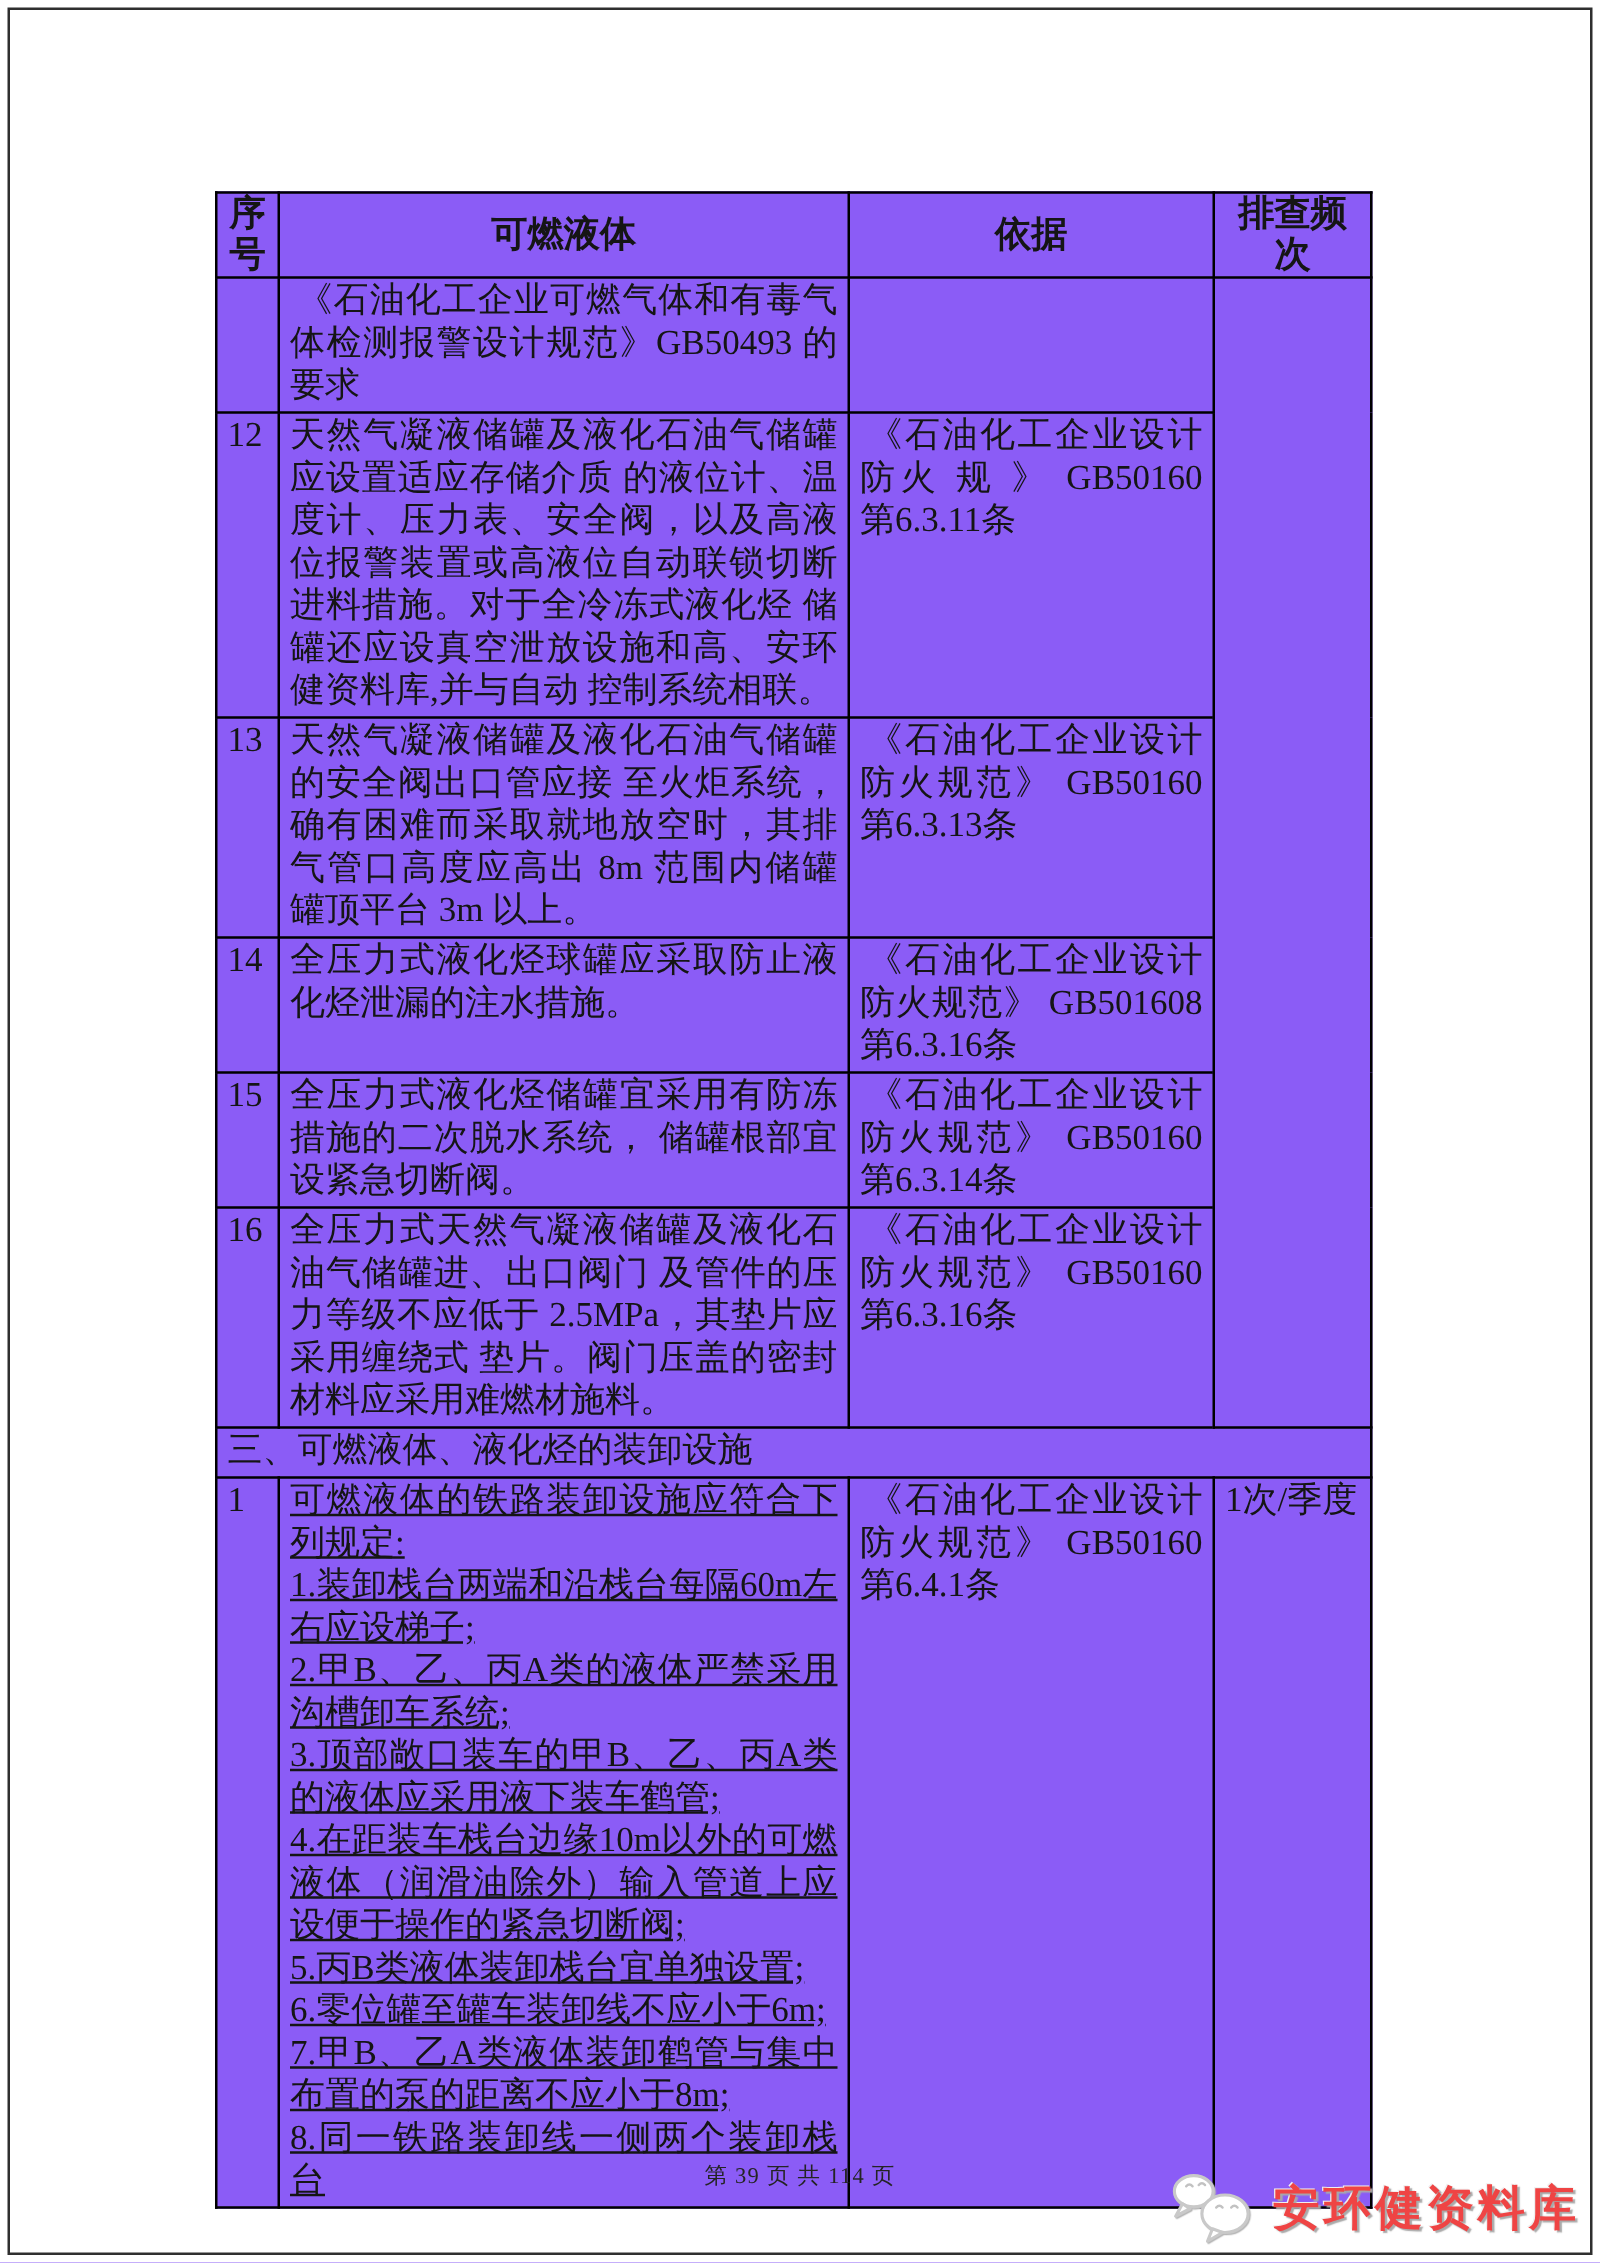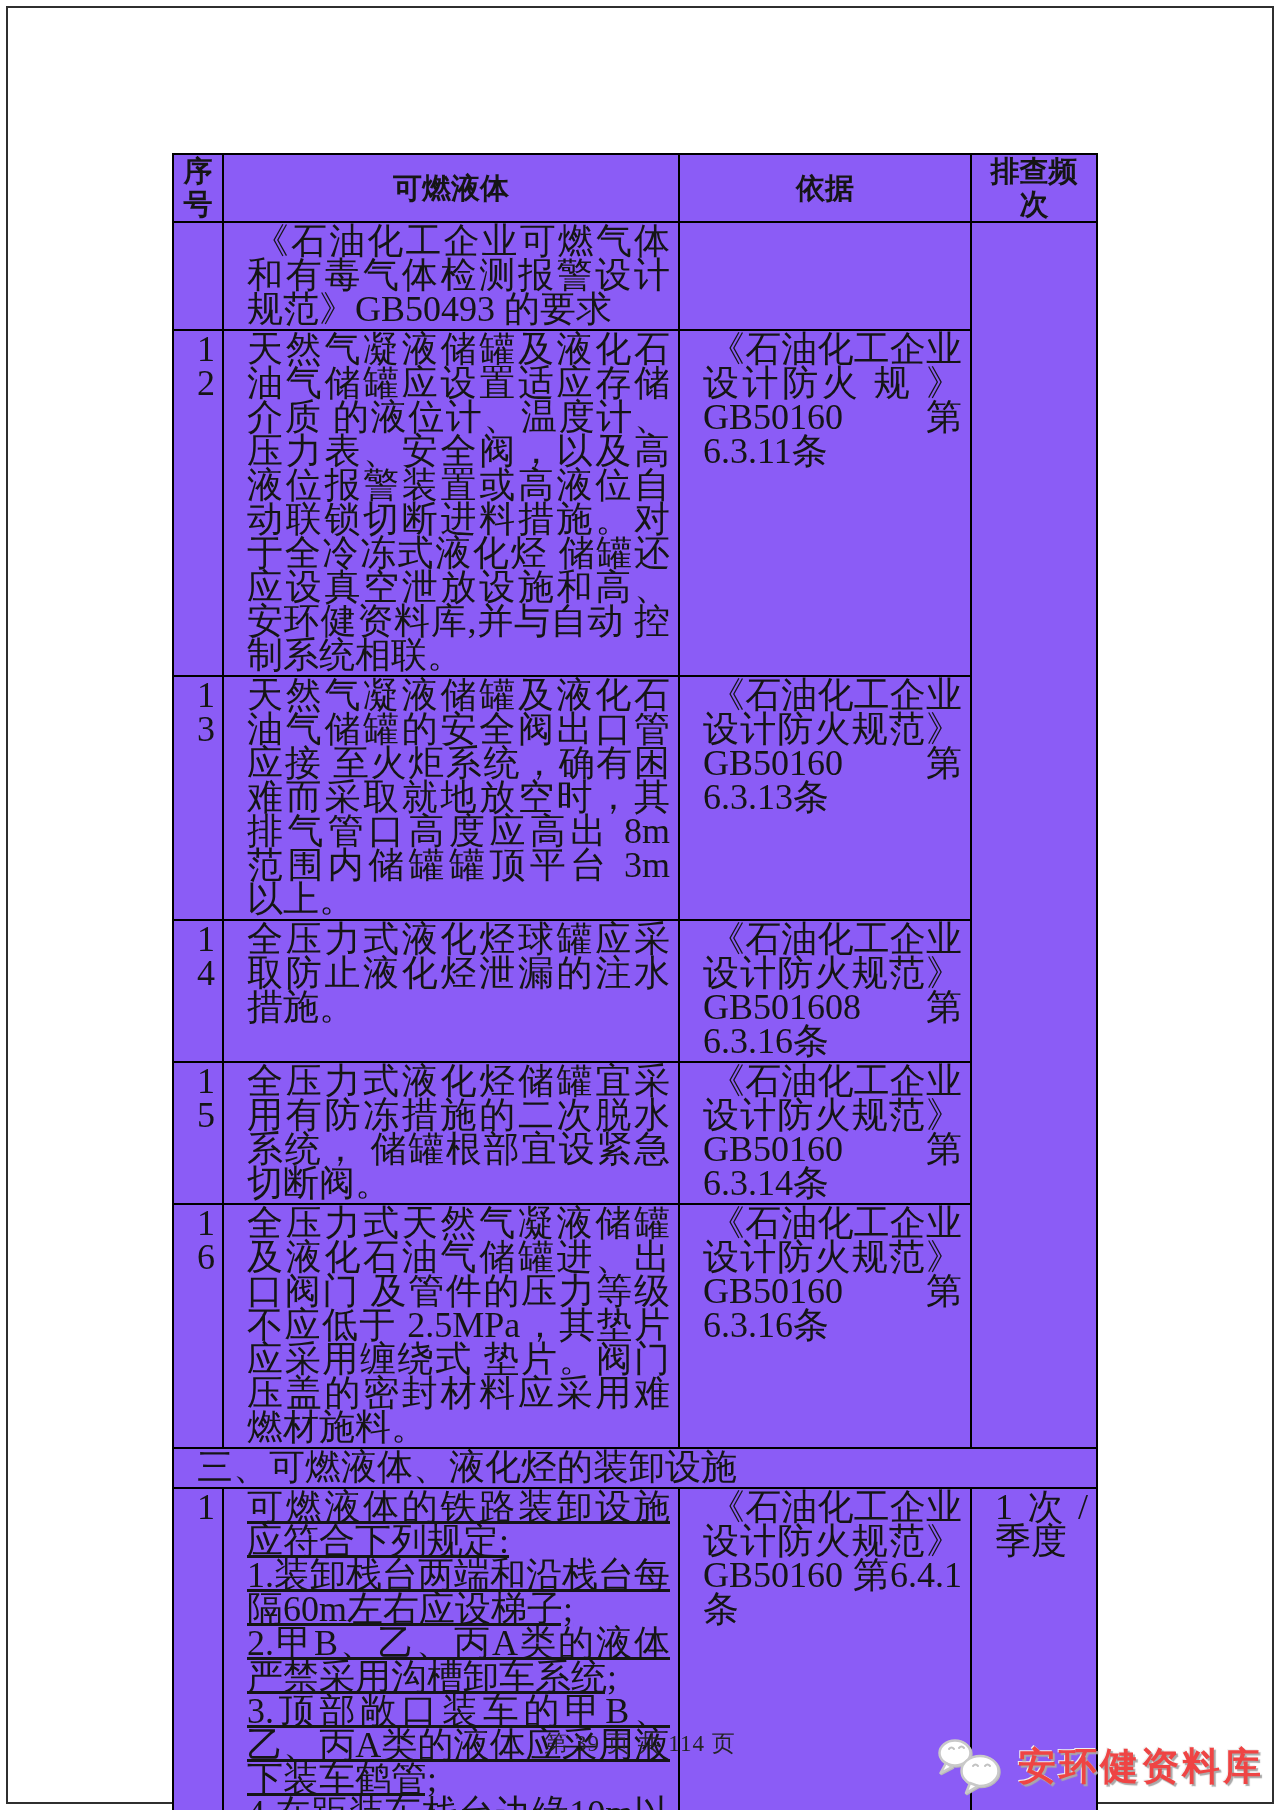--- a/index.html
+++ b/index.html
@@ -15,22 +15,22 @@
     border:2px solid #2f2f2f;
     pointer-events:none;
   }
   table.checklist{
     position:absolute;left:172px;top:153px;width:924px;
     border-collapse:collapse;table-layout:fixed;
     background:#8b5cf6;
   }
   table.checklist td, table.checklist th{
     border:2px solid #000;
-    font-size:36px;line-height:34px;
-    padding:1px 8px 3px 23px;
+    font-size:28px;line-height:34px;
+    padding:1px 8px 3px 8px;
     vertical-align:top;
     text-align:justify;
     word-break:break-word;
     font-weight:400;
   }
   table.checklist th{
     text-align:center;vertical-align:middle;
     font-weight:700;font-size:29px;line-height:33px;
     padding:0 6px;height:64px;
   }
@@ -43,21 +43,21 @@
   td.basis{text-indent:6px;}
   td.cont-text{text-indent:6px;}
   td.section-cell{
     font-weight:700;font-size:29px;line-height:33px;
     text-align:left;padding:1px 8px 2px 10px;border-radius:19px;
   }
   td.multiline{white-space:pre-line;text-decoration:underline;}
   td.freq-cell{text-align:left;}
   .page-footer{
     position:absolute;left:0;top:1728px;width:100%;
-    text-align:center;font-size:23px;color:#242424;
+    text-align:center;font-size:18px;color:#242424;
     letter-spacing:1px;
     font-family:"Liberation Serif","DejaVu Serif",serif;
   }
   .watermark{
     position:absolute;top:1736px;right:16px;
     display:flex;align-items:center;gap:8px;
   }
   .watermark .wm-icon{
     filter:drop-shadow(1.5px 1.5px 0 #b9b9b9);
     flex:0 0 auto;

